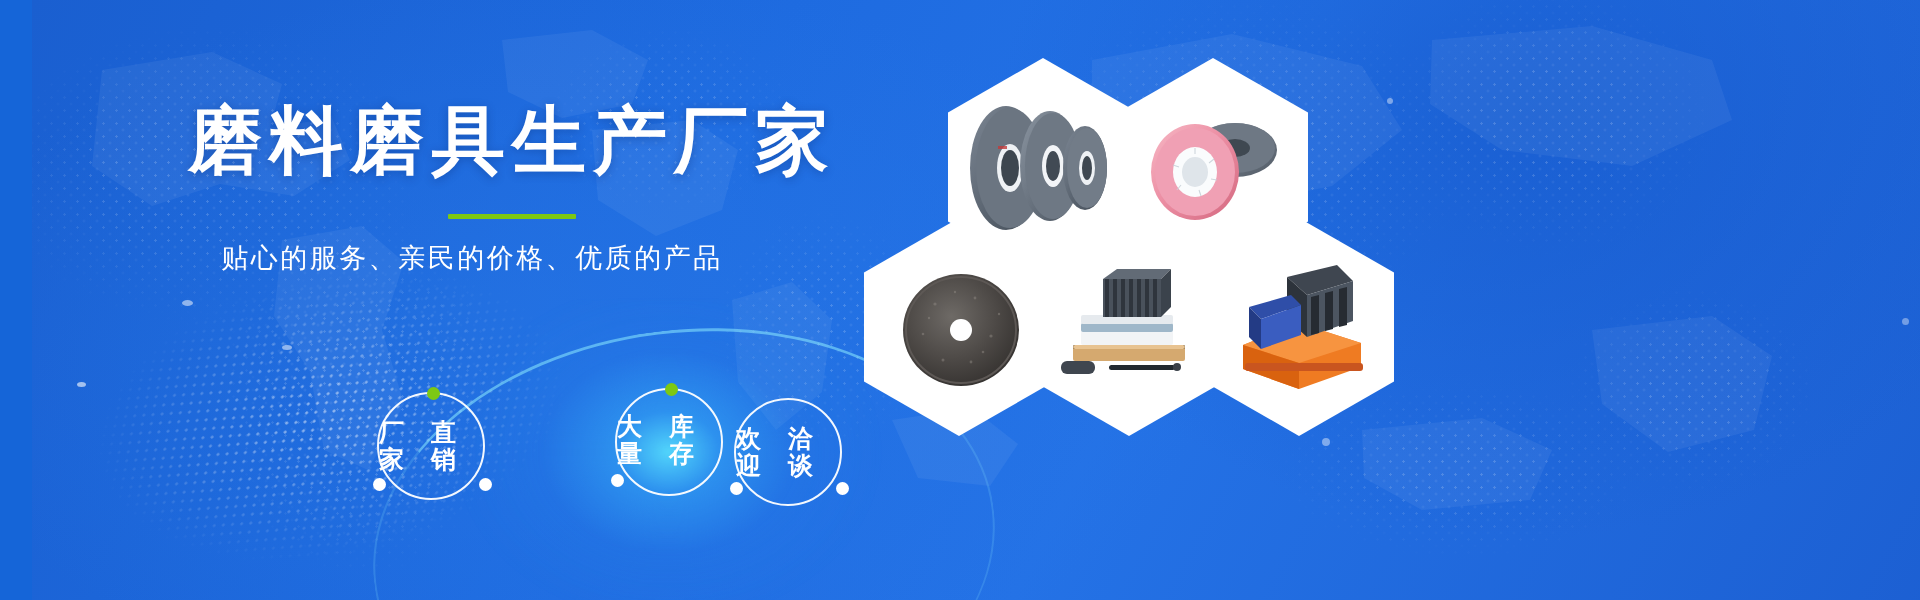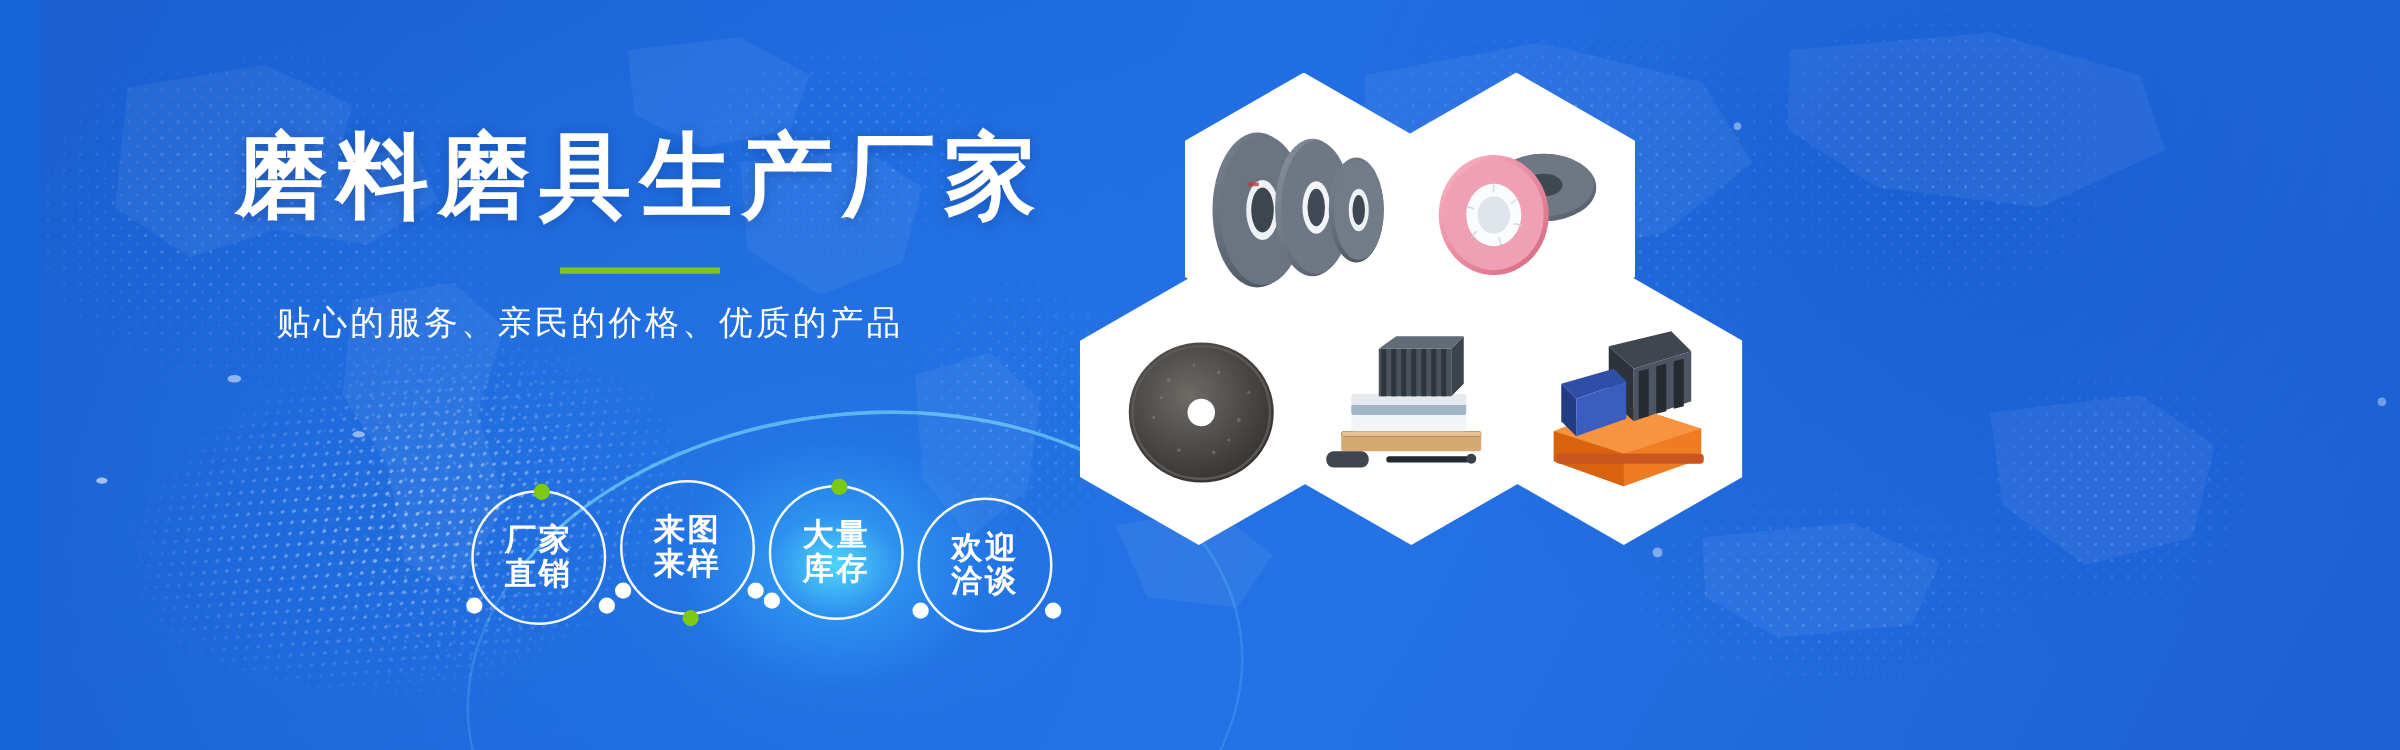--- a/index.html
+++ b/index.html
@@ -86,33 +86,33 @@
   .subheadline{
     position:absolute;left:0;right:0;top:240px;text-align:center;
     color:#ffffff;font-size:27px;letter-spacing:2.5px;font-weight:500;
   }
 
   
   .badges{position:absolute;left:345px;top:382px;width:470px;height:128px;}
   .badge{
     position:absolute;width:108px;height:108px;border-radius:50%;
     border:2.5px solid rgba(255,255,255,.95);
-    display:flex;flex-direction:column;align-items:center;justify-content:center;
+    display:flex;flex-direction:row;align-items:center;justify-content:center;
     color:#fff;font-size:25px;font-weight:bold;letter-spacing:2px;line-height:1.08;
     box-sizing:border-box;
   }
   .badge span{display:block;}
   .badge .node{
     position:absolute;width:13px;height:13px;border-radius:50%;
   }
   .node.green{background:#7dc813;}
   .node.white{background:#ffffff;}
   .b0{left:0px;  top:10px;}
   .b1{left:119px;top:2px;}
-  .b2{left:238px;top:6px;}
+  .b2{left:238px;top:6px;font-family:Liberation Mono, monospace;}
   .b3{left:357px;top:16px;}
 
   
   .hexwrap{position:absolute;left:890px;top:58px;width:450px;height:340px;}
   .hex{
     position:absolute;background:#ffffff;
     -webkit-clip-path:polygon(50% 0%,100% 25%,100% 75%,50% 100%,0% 75%,0% 25%);
     clip-path:polygon(50% 0%,100% 25%,100% 75%,50% 100%,0% 75%,0% 25%);
     display:flex;align-items:center;justify-content:center;overflow:hidden;
   }
@@ -166,27 +166,20 @@
   <div class="badges">
 
     <div class="badge b0">
       <span class="node green" style="left:48px;top:-7px;"></span>
       <span class="node white" style="left:-6px;top:84px;"></span>
       <span class="node white" style="left:100px;top:84px;"></span>
       <span>厂家</span>
       <span>直销</span>
     </div>
 
-    <div class="badge b1">
-      <span class="node white" style="left:-6px;top:80px;"></span>
-      <span class="node white" style="left:100px;top:80px;"></span>
-      <span class="node green" style="left:48px;top:102px;"></span>
-      <span>来图</span>
-      <span>来样</span>
-    </div>
 
     <div class="badge b2">
       <span class="node green" style="left:48px;top:-7px;"></span>
       <span class="node white" style="left:-6px;top:84px;"></span>
       <span>大量</span>
       <span>库存</span>
     </div>
 
     <div class="badge b3">
       <span class="node white" style="left:-6px;top:82px;"></span>

